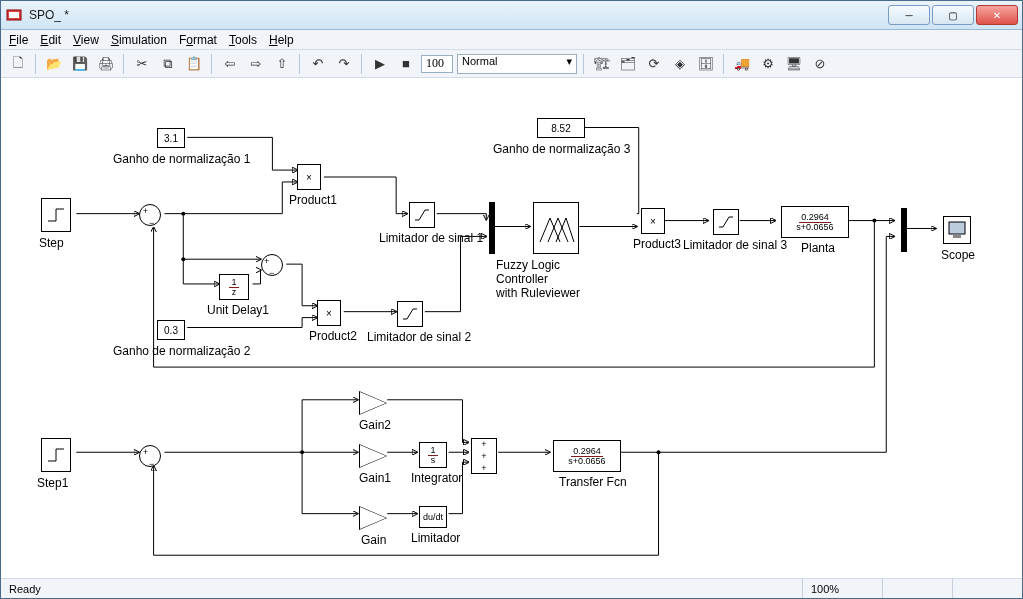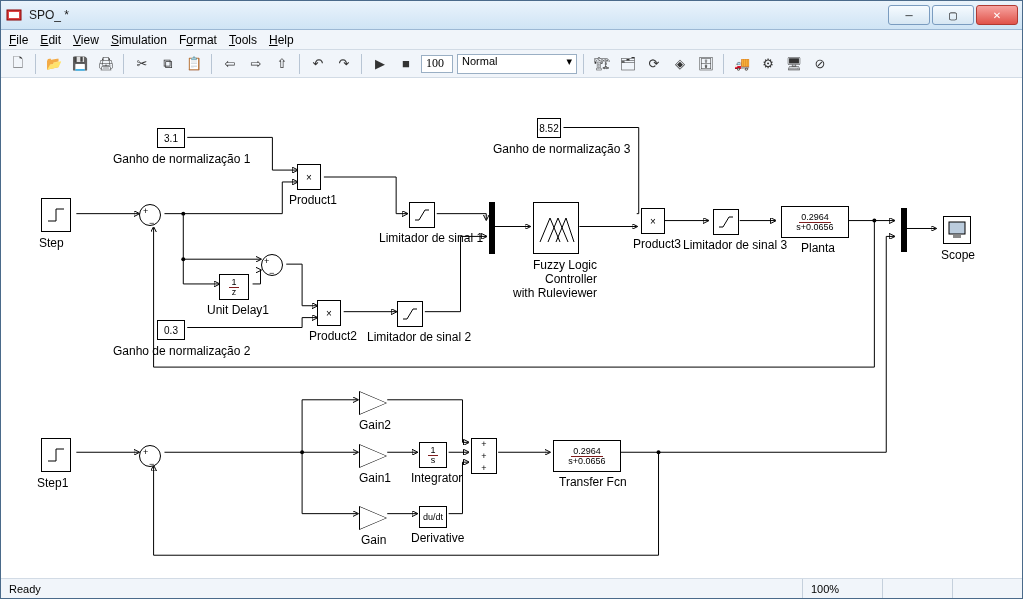--- a/index.html
+++ b/index.html
@@ -238,25 +238,25 @@
 
     <div class="mux" style="left:488px;top:124px;height:52px"></div>
 
     <div class="blk" style="left:532px;top:124px;width:46px;height:52px">
       <svg width="40" height="40">
           <polyline points="4,34 14,10 24,34" stroke="#000" fill="none"></polyline>
           <polyline points="12,34 22,10 32,34" stroke="#000" fill="none"></polyline>
           <polyline points="20,34 30,10 38,34" stroke="#000" fill="none"></polyline>
         </svg>
     </div>
-    <div class="blklabel" style="left:512px;top:180px;white-space:pre;text-align:right">Fuzzy Logic
+    <div class="blklabel" style="left:495px;top:180px;white-space:pre;text-align:left">Fuzzy Logic
 Controller
 with Ruleviewer</div>
 
-    <div class="blk" style="left:536px;top:40px;width:24px;height:20px">
+    <div class="blk" style="left:536px;top:40px;width:48px;height:20px">
         <span>8.52</span>
       </div>
     <div class="blklabel" style="left:492px;top:64px">Ganho de normalização 3</div>
 
     <div class="blk" style="left:640px;top:130px;width:24px;height:26px">
         <span>×</span>
       </div>
     <div class="blklabel" style="left:632px;top:159px">Product3</div>
 
     <div class="blk" style="left:712px;top:131px;width:26px;height:26px">
@@ -314,21 +314,21 @@
       <div class="frac">
           <span class="num">1</span>
           <span class="den">s</span>
         </div>
     </div>
     <div class="blklabel" style="left:410px;top:393px">Integrator</div>
 
     <div class="blk" style="left:418px;top:428px;width:28px;height:22px;font-size:9px">
         <span>du/dt</span>
       </div>
-    <div class="blklabel" style="left:410px;top:453px">Derivative</div>
+    <div class="blklabel" style="left:410px;top:453px">Limitador</div>
 
     <div class="blk" style="left:470px;top:360px;width:26px;height:36px;flex-direction:column;gap:2px;font-size:9px">
         <span>+</span>
         <span>+</span>
         <span>+</span>
       </div>
 
     <div class="blk" style="left:552px;top:362px;width:68px;height:32px">
       <div class="frac">
           <span class="num">0.2964</span>

